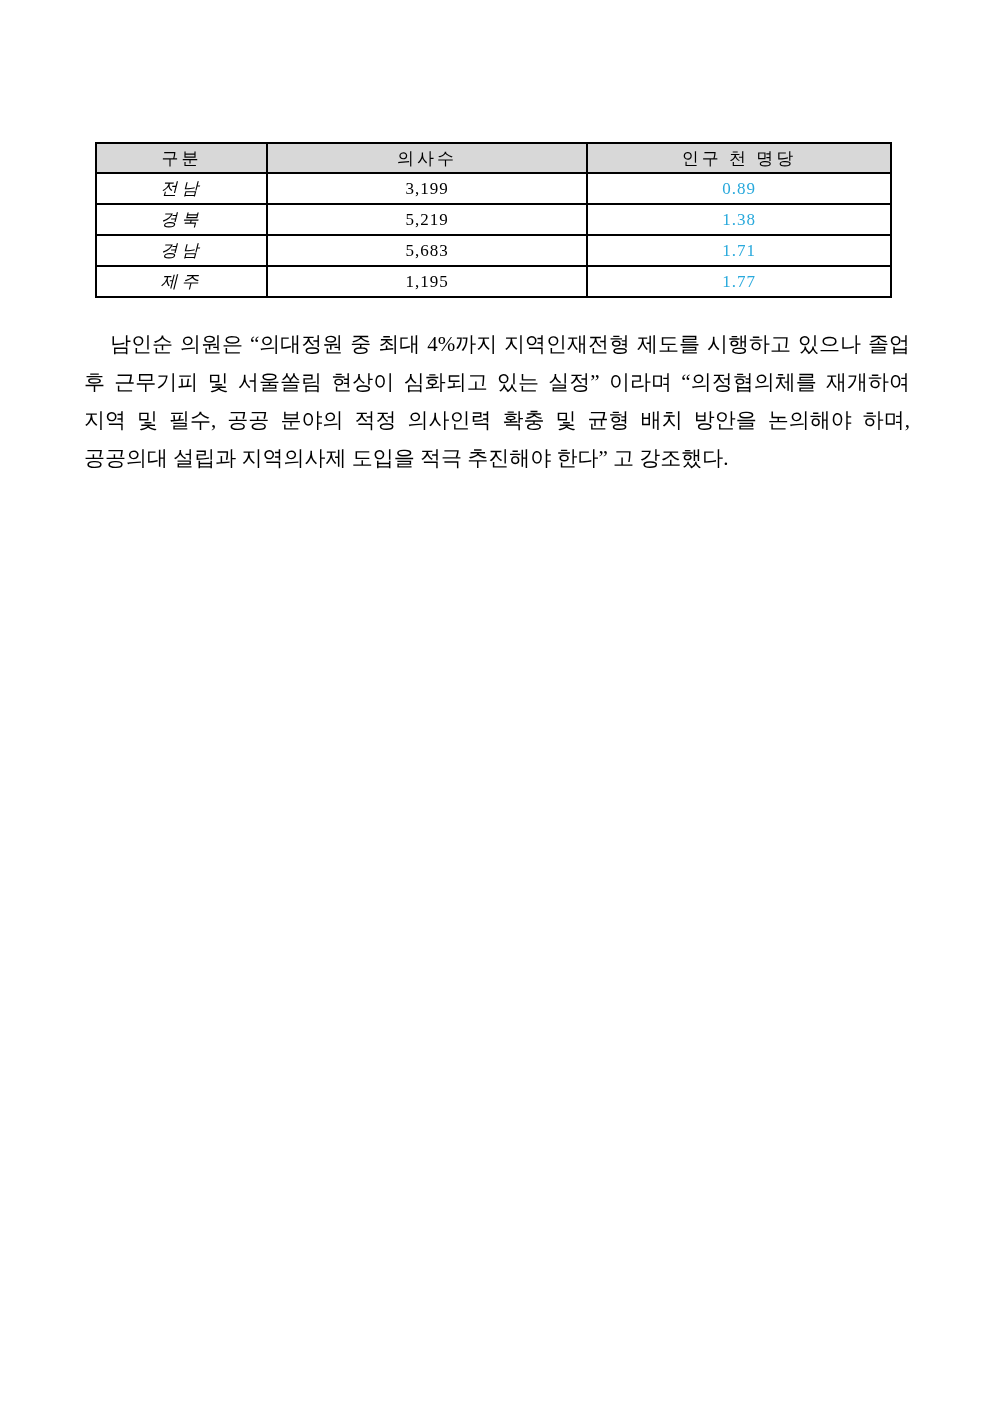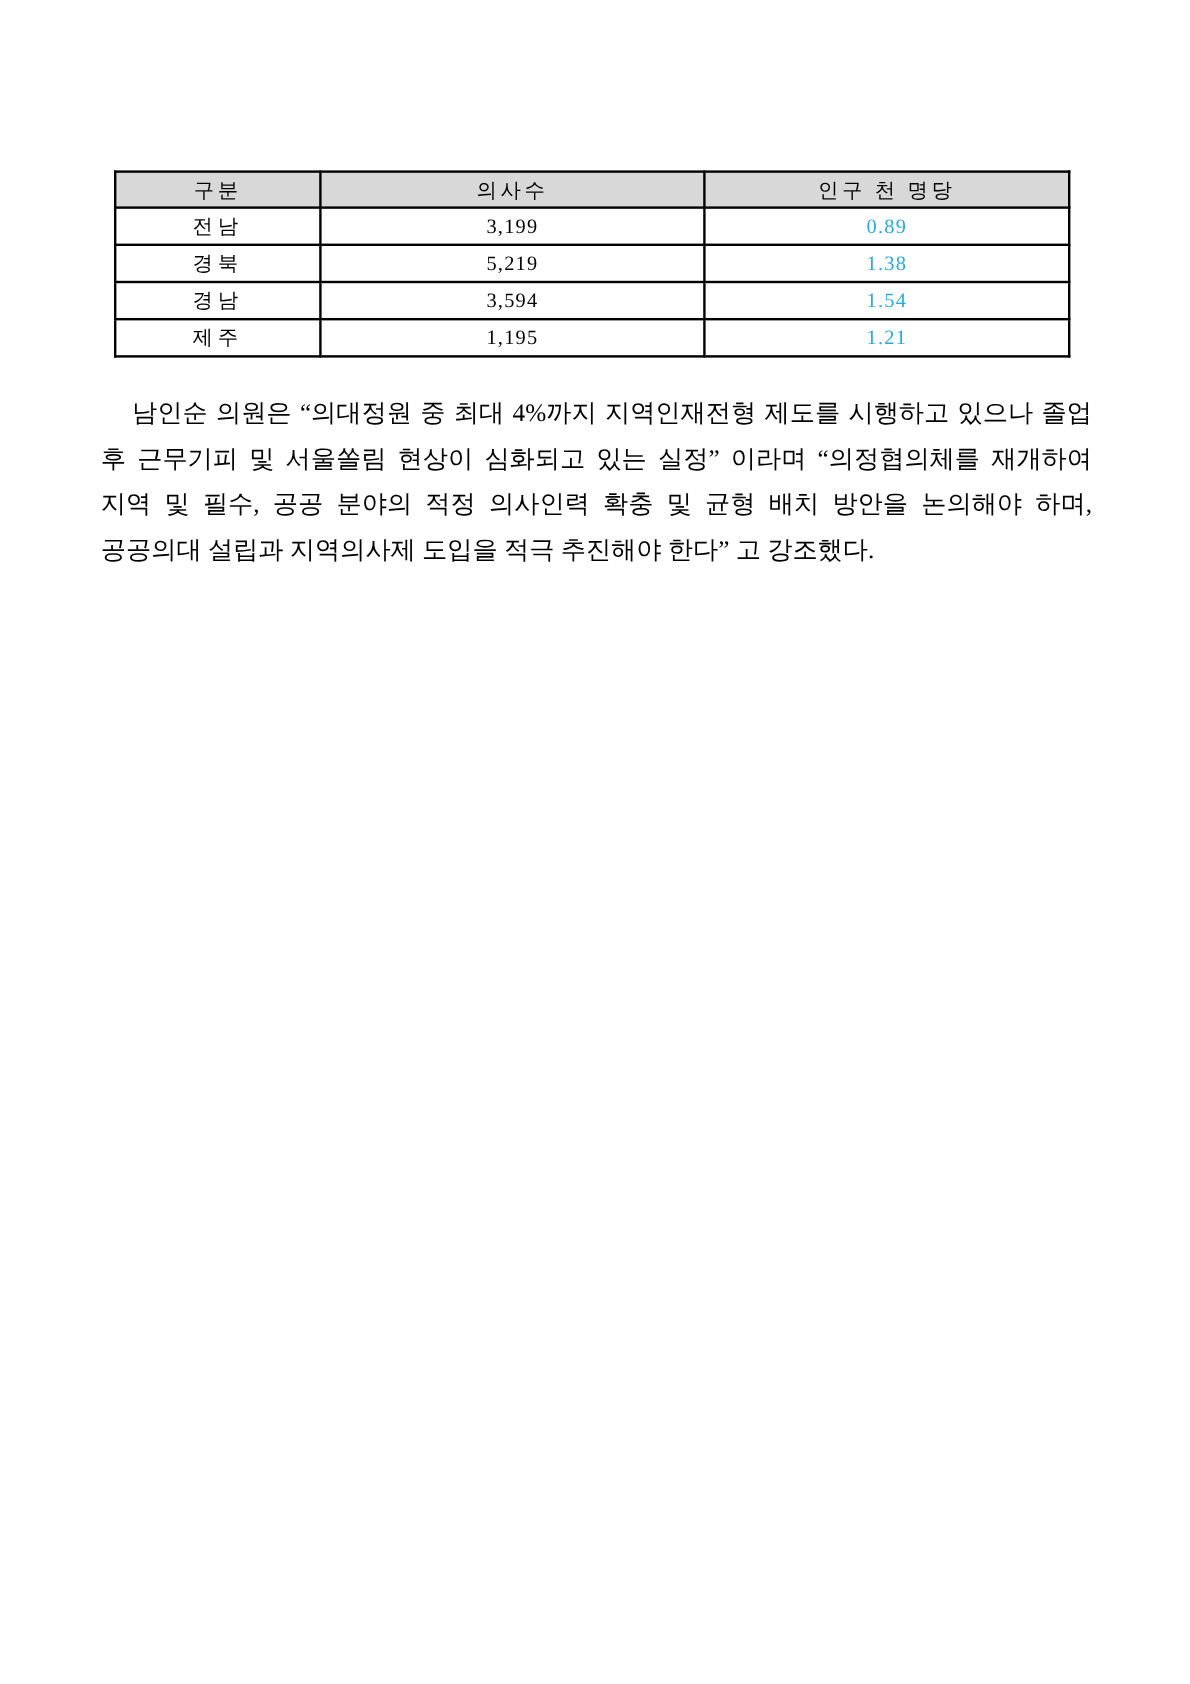--- a/index.html
+++ b/index.html
@@ -39,21 +39,21 @@
   .doc-table thead th {
     background: var(--header-bg, #d8d8d8);
     font-weight: normal;
     height: 28px;
     letter-spacing: 3px;
   }
   .doc-table tbody td {
     height: 29px;
     background: #ffffff;
   }
-  .doc-table td.region { letter-spacing: 4px; }
+  .doc-table td.region { letter-spacing: 4px; font-style: italic; }
   .doc-table td.doctors { letter-spacing: 1px; border-radius: 14px; }
   .doc-table td.ratio {
     color: var(--value-color, #29a9dc);
     letter-spacing: 1px;
   }
   .content {
     position: absolute;
     left: 84px;
     top: 325px;
     width: 826px;
@@ -91,27 +91,27 @@
         <td class="doctors">3,199</td>
         <td class="ratio">0.89</td>
       </tr>
       <tr>
         <td class="region">경북</td>
         <td class="doctors">5,219</td>
         <td class="ratio">1.38</td>
       </tr>
       <tr>
         <td class="region">경남</td>
-        <td class="doctors">3,594</td>
-        <td class="ratio">1.54</td>
+        <td class="doctors">5,683</td>
+        <td class="ratio">1.71</td>
       </tr>
       <tr>
         <td class="region">제주</td>
         <td class="doctors">1,195</td>
-        <td class="ratio">1.21</td>
+        <td class="ratio">1.77</td>
       </tr>
     </tbody>
   </table>
 
   <div class="content">
     <p>남인순 의원은 “의대정원 중 최대 4%까지 지역인재전형 제도를 시행하고 있으나 졸업 후 근무기피 및 서울쏠림 현상이 심화되고 있는 실정” 이라며 “의정협의체를 재개하여 지역 및 필수, 공공 분야의 적정 의사인력 확충 및 균형 배치 방안을 논의해야 하며, 공공의대 설립과 지역의사제 도입을 적극 추진해야 한다” 고 강조했다.</p>
   </div>
 
 </div>
 

